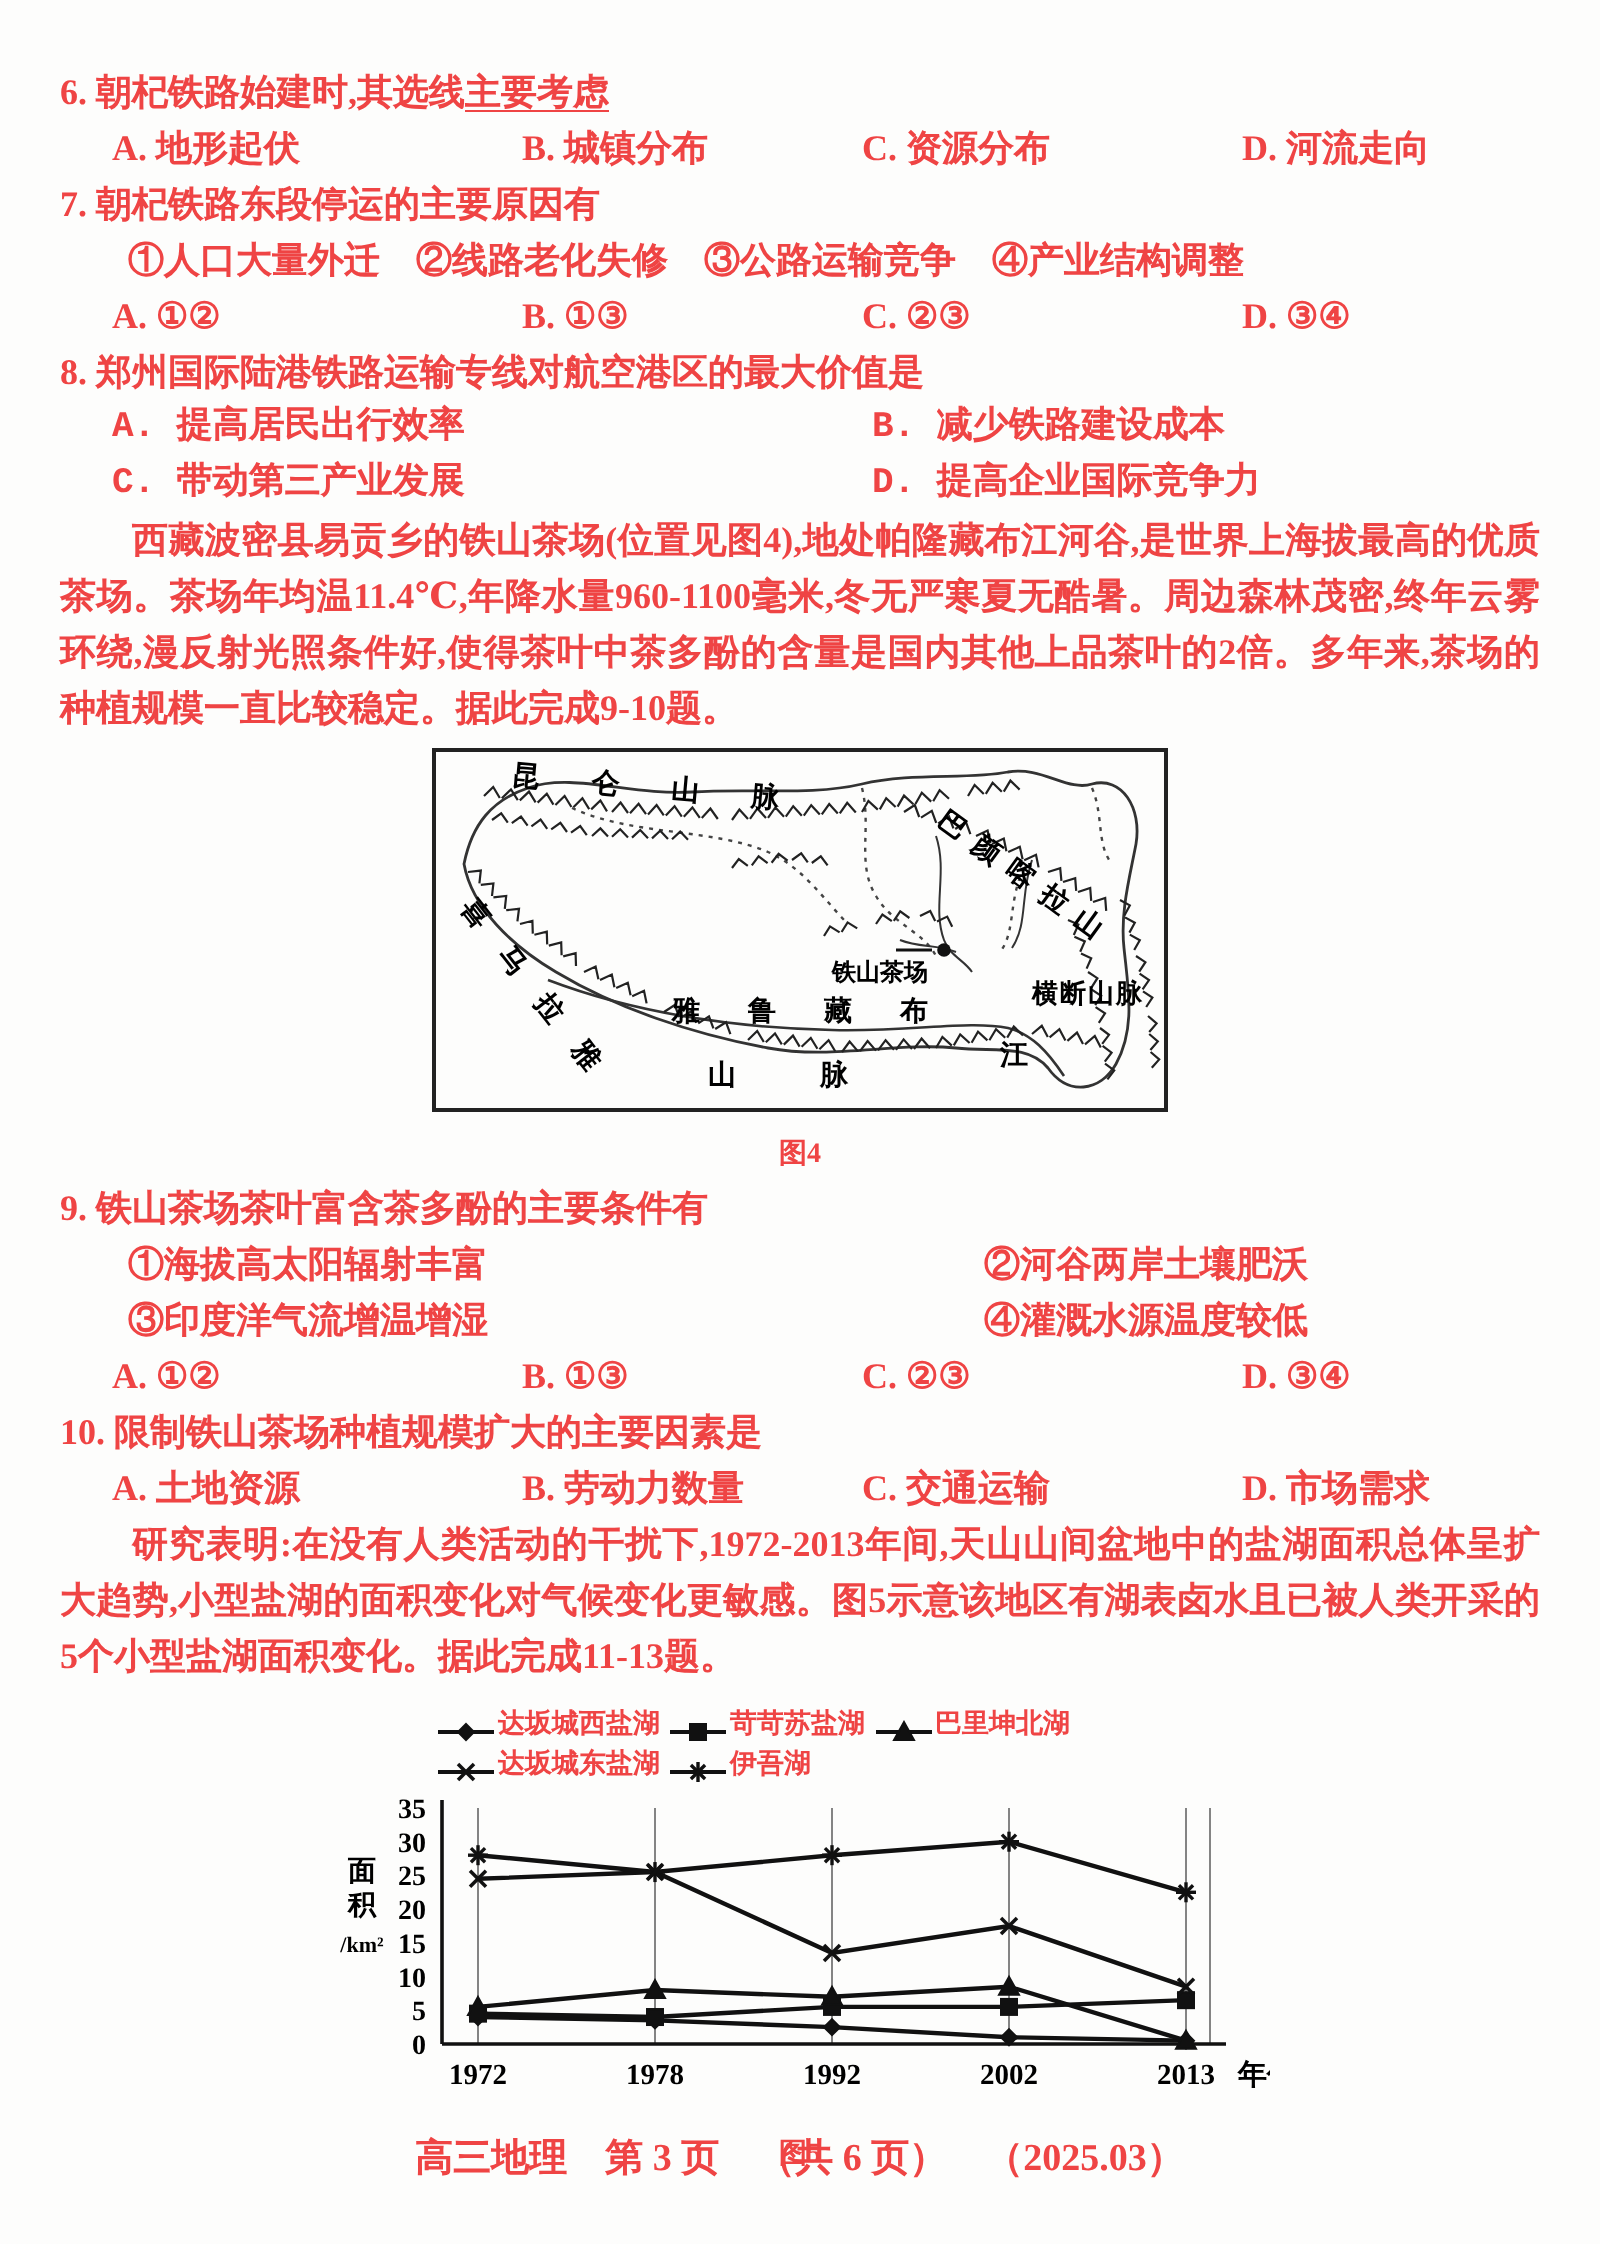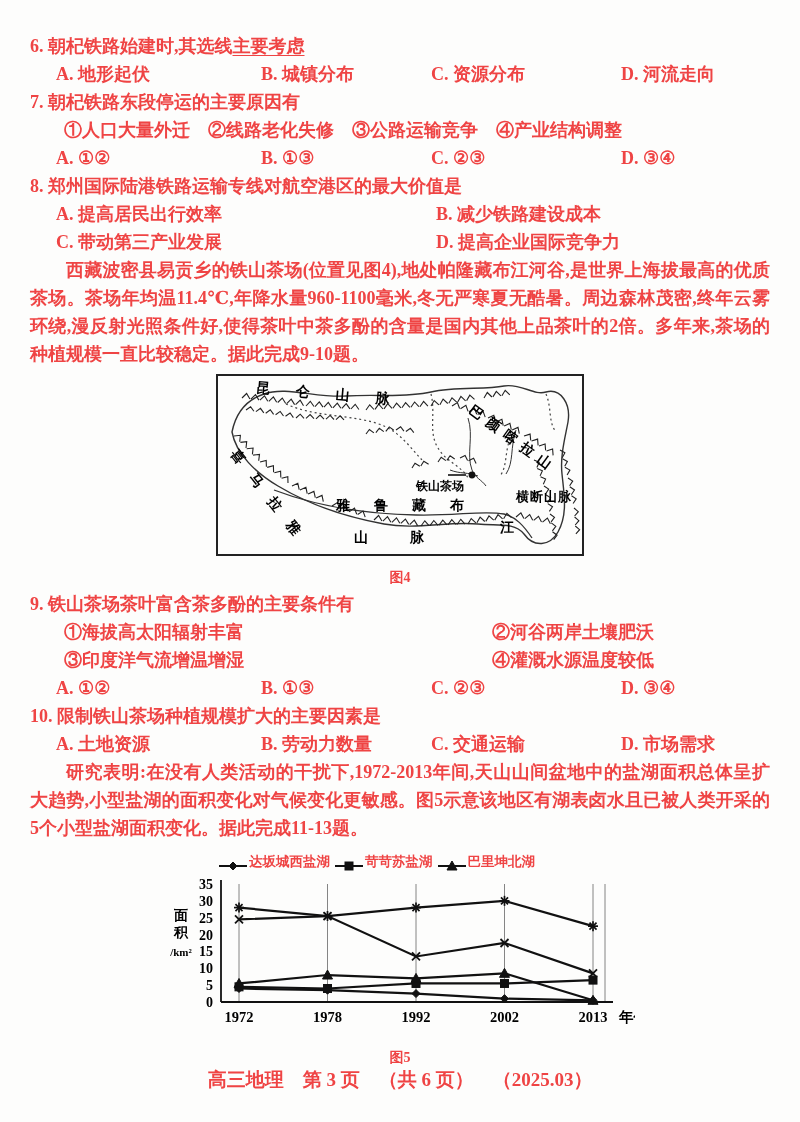--- a/index.html
+++ b/index.html
@@ -6,21 +6,21 @@
   .page{
     position:relative;width:800px;height:1122px;margin:0 auto;
     background:#fdfdfc;overflow:hidden;color:#ef4444;
     font-family:"Liberation Serif","DejaVu Serif",serif;
     font-weight:600;font-size:18px;line-height:28px;
     box-sizing:border-box;padding:32px 30px 0 30px;
   }
   .stem{white-space:nowrap;}
   .u{text-decoration:underline;text-underline-offset:3px;}
   .opts4{display:grid;grid-template-columns:205px 170px 190px 1fr;padding-left:26px;}
-  .opts2{display:grid;grid-template-columns:380px 1fr;padding-left:26px;}
+  .opts2{display:grid;grid-template-columns:380px 1fr;padding-left:26px;font-family:Liberation Mono, monospace;}
   .items2{display:grid;grid-template-columns:380px 1fr;padding-left:34px;gap:48px;}
   .inline-items{padding-left:34px;}
   .para{text-align:justify;text-indent:2em;}
   .figure-wrap{text-align:center;}
   .map-box{display:inline-block;margin-top:6px;}
   .fig-caption{text-align:center;font-size:14px;line-height:24px;margin-top:2px;}
   .legend{width:420px;margin:10px auto 0 auto;font-size:13.5px;line-height:20px;}
   .legend-row{display:flex;gap:4px;justify-content:flex-start;padding-left:28px;}
   .legend-item{display:flex;align-items:flex-end;gap:1px;white-space:nowrap;}
   .chart-wrap{text-align:center;margin-top:2px;}
@@ -161,20 +161,40 @@
             <rect x="11" y="2" width="8" height="8" fill="#111" stroke="#111"></rect>
           </svg>
           <span>苛苛苏盐湖</span>
         </span>
         <span class="legend-item">
           <svg width="30" height="12" viewBox="0 0 30 12">
             <line x1="1" y1="6" x2="29" y2="6" stroke="#111" stroke-width="2"></line>
             <path d="M15,1 L20,10 L10,10 Z" fill="#111" stroke="#111"></path>
           </svg>
           <span>巴里坤北湖</span>
+        </span>
+      </div>
+      <div class="legend-row">
+        <span class="legend-item">
+          <svg width="30" height="12" viewBox="0 0 30 12">
+            <line x1="1" y1="6" x2="29" y2="6" stroke="#111" stroke-width="2"></line>
+            <line x1="11" y1="2" x2="19" y2="10" stroke="#111" stroke-width="1.8"></line>
+            <line x1="11" y1="10" x2="19" y2="2" stroke="#111" stroke-width="1.8"></line>
+          </svg>
+          <span>达坂城东盐湖</span>
+        </span>
+        <span class="legend-item">
+          <svg width="30" height="12" viewBox="0 0 30 12">
+            <line x1="1" y1="6" x2="29" y2="6" stroke="#111" stroke-width="2"></line>
+            <line x1="10" y1="6" x2="20" y2="6" stroke="#111" stroke-width="1.7"></line>
+            <line x1="11.464466094067262" y1="2.4644660940672627" x2="18.535533905932738" y2="9.535533905932738" stroke="#111" stroke-width="1.7"></line>
+            <line x1="15" y1="1" x2="15" y2="11" stroke="#111" stroke-width="1.7"></line>
+            <line x1="18.535533905932738" y1="2.4644660940672622" x2="11.464466094067262" y2="9.535533905932738" stroke="#111" stroke-width="1.7"></line>
+          </svg>
+          <span>伊吾湖</span>
         </span>
       </div>
     </div>
 
   <div class="chart-wrap">
     <svg id="chart-svg" width="470" height="162" viewBox="0 0 470 162">
         <line x1="74" y1="10" x2="74" y2="128" stroke="#777" stroke-width="0.9"></line>
         <line x1="162.5" y1="10" x2="162.5" y2="128" stroke="#777" stroke-width="0.9"></line>
         <line x1="251" y1="10" x2="251" y2="128" stroke="#777" stroke-width="0.9"></line>
         <line x1="339.5" y1="10" x2="339.5" y2="128" stroke="#777" stroke-width="0.9"></line>

